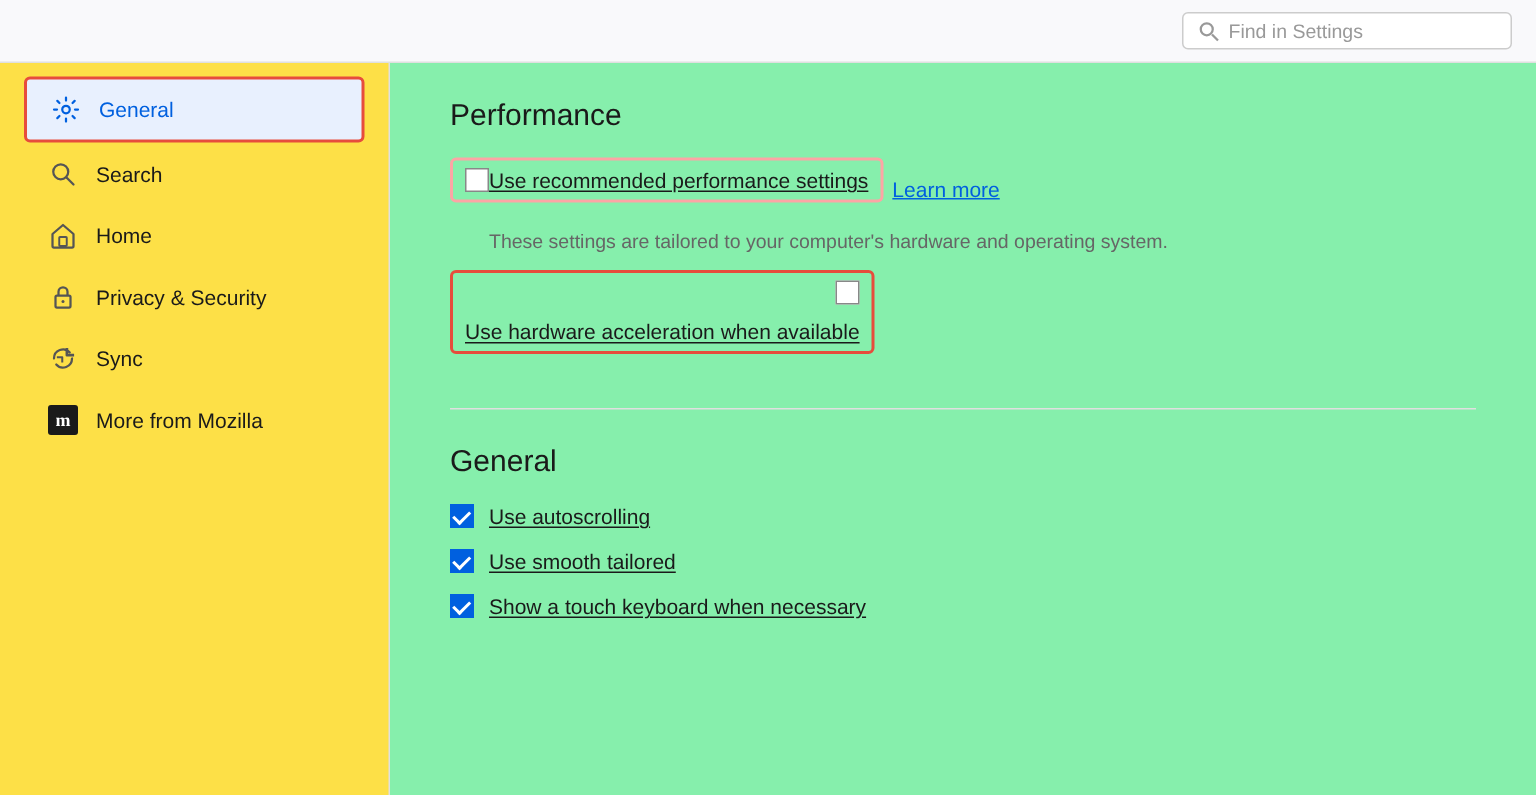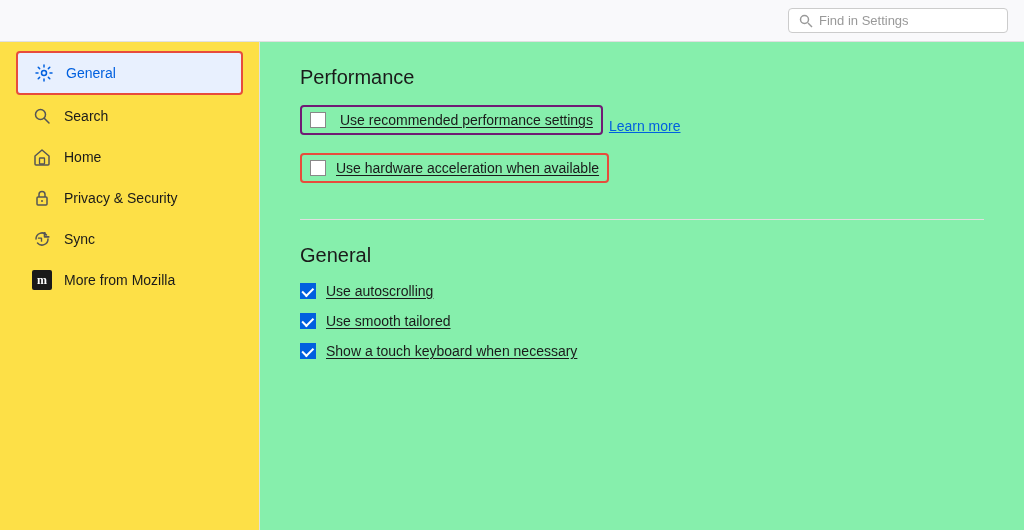--- a/index.html
+++ b/index.html
@@ -165,36 +165,37 @@
     }
 
     .description-text {
       color: #666;
       font-size: 13px;
       margin: 4px 0 12px 26px;
     }
 
     .highlighted-row-wrapper {
       display: inline-flex;
-      border: 2px solid #701a75;
+      border: 2px solid #fca5a5;
       border-radius: 4px;
       padding: 5px 8px;
       align-items: center;
-      gap: 14px;
+      gap: 0;
       margin-bottom: 12px;
     }
 
     .highlighted-row-wrapper-2 {
       display: inline-flex;
       border: 2px solid #e74c3c;
       border-radius: 4px;
       padding: 5px 8px;
       align-items: flex-end;
       gap: 10px;
       margin-bottom: 12px;
+      flex-direction: column;
     }
 
     .section-divider {
       border: none;
       border-top: 1px solid #e0e0e0;
       margin: 24px 0;
     }
 
     .browsing-section .checkbox-row {
       margin-bottom: 14px;
@@ -301,20 +302,21 @@
     
     <div style="display:flex; align-items:center; margin-bottom:6px;">
       <div class="highlighted-row-wrapper">
         <span class="checkbox-custom"></span>
         <span class="checkbox-label">Use recommended performance settings</span>
       </div>
       <a class="learn-more-link">Learn more</a>
     </div>
 
     
+    <p class="description-text">These settings are tailored to your computer's hardware and operating system.</p>
 
     
     <div class="highlighted-row-wrapper-2">
       <span class="checkbox-custom"></span>
       <span class="checkbox-label">Use hardware acceleration when available</span>
     </div>
 
     <hr class="section-divider">
 
     

